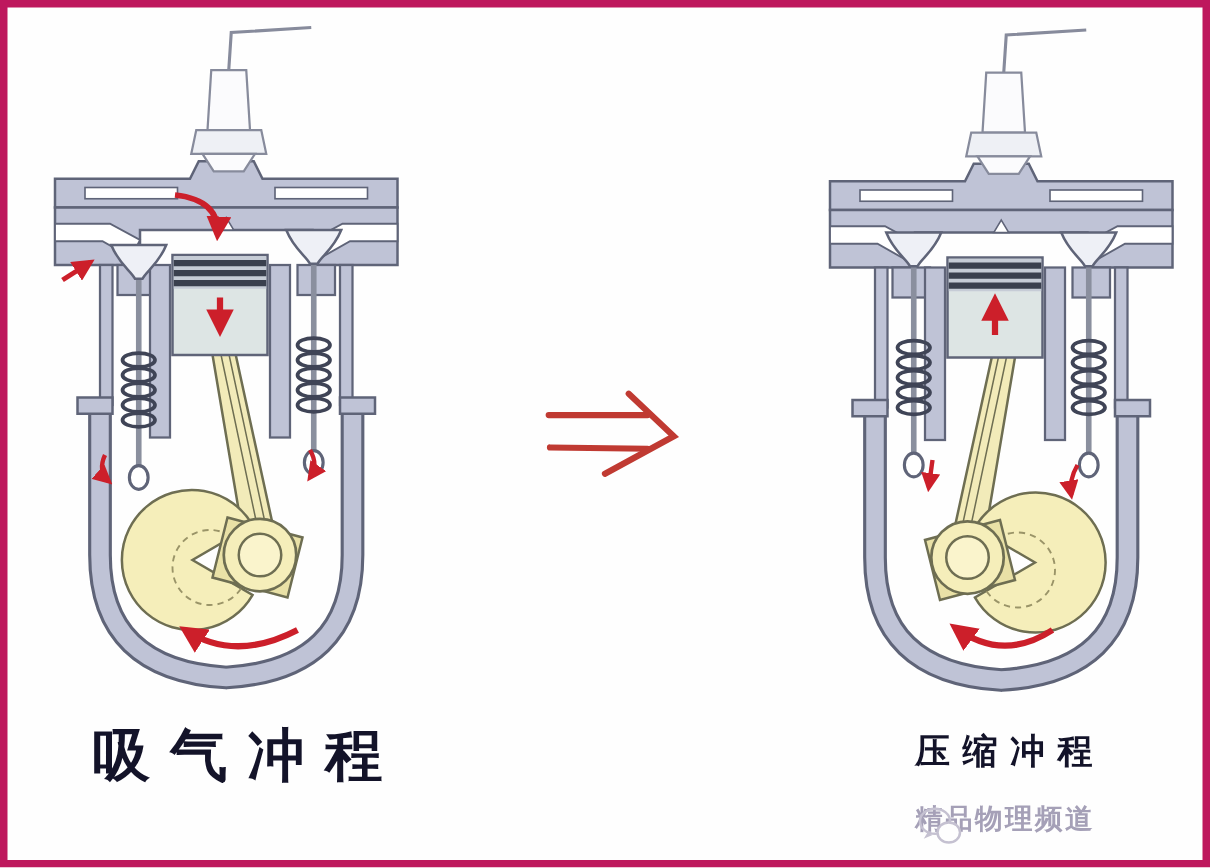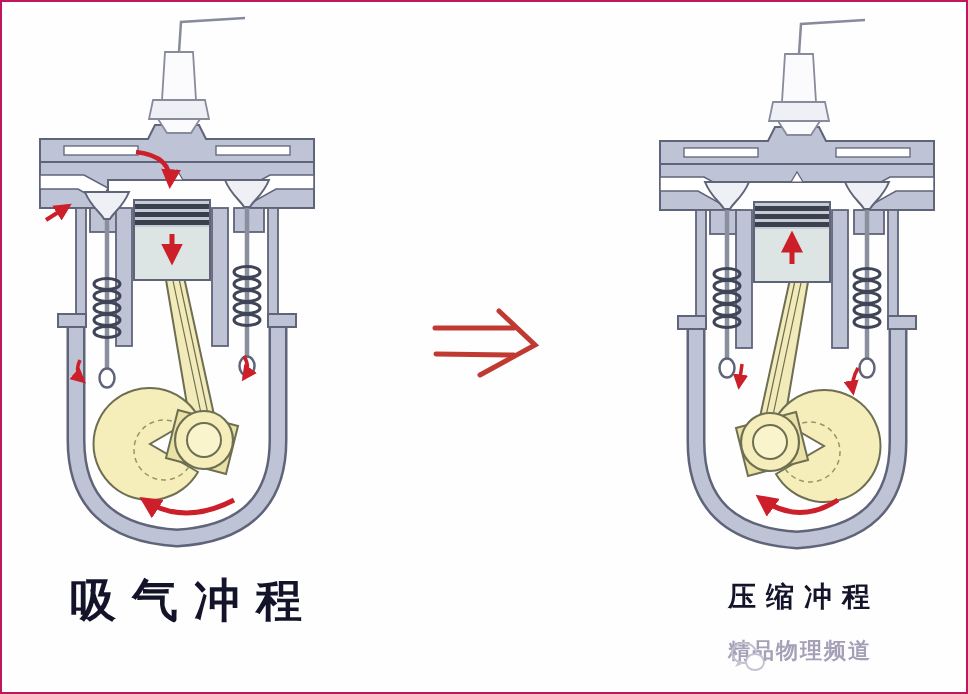--- a/index.html
+++ b/index.html
@@ -1,18 +1,18 @@
 <!DOCTYPE html>
 <html><head>
 <meta charset="utf-8">
 <style>
   html,body{margin:0;padding:0;background:#fff;}
   .frame{
     position:relative;width:968px;height:694px;box-sizing:border-box;
-    border:2px solid #be185d;background:#fefefe;overflow:hidden;
+    border:6px solid #be185d;background:#fefefe;overflow:hidden;
     font-family:"Liberation Sans",sans-serif;
   }
   svg{position:absolute;left:0;top:0;}
   .stroke-label{
     position:absolute;text-align:center;
     font-family:"Liberation Serif","DejaVu Serif",serif;
     font-weight:600;color:#131329;
   }
   .label-left{left:50px;top:568px;width:284px;font-size:46px;letter-spacing:16px;}
   .label-right{left:674px;top:576px;width:256px;font-size:28px;letter-spacing:10px;}

